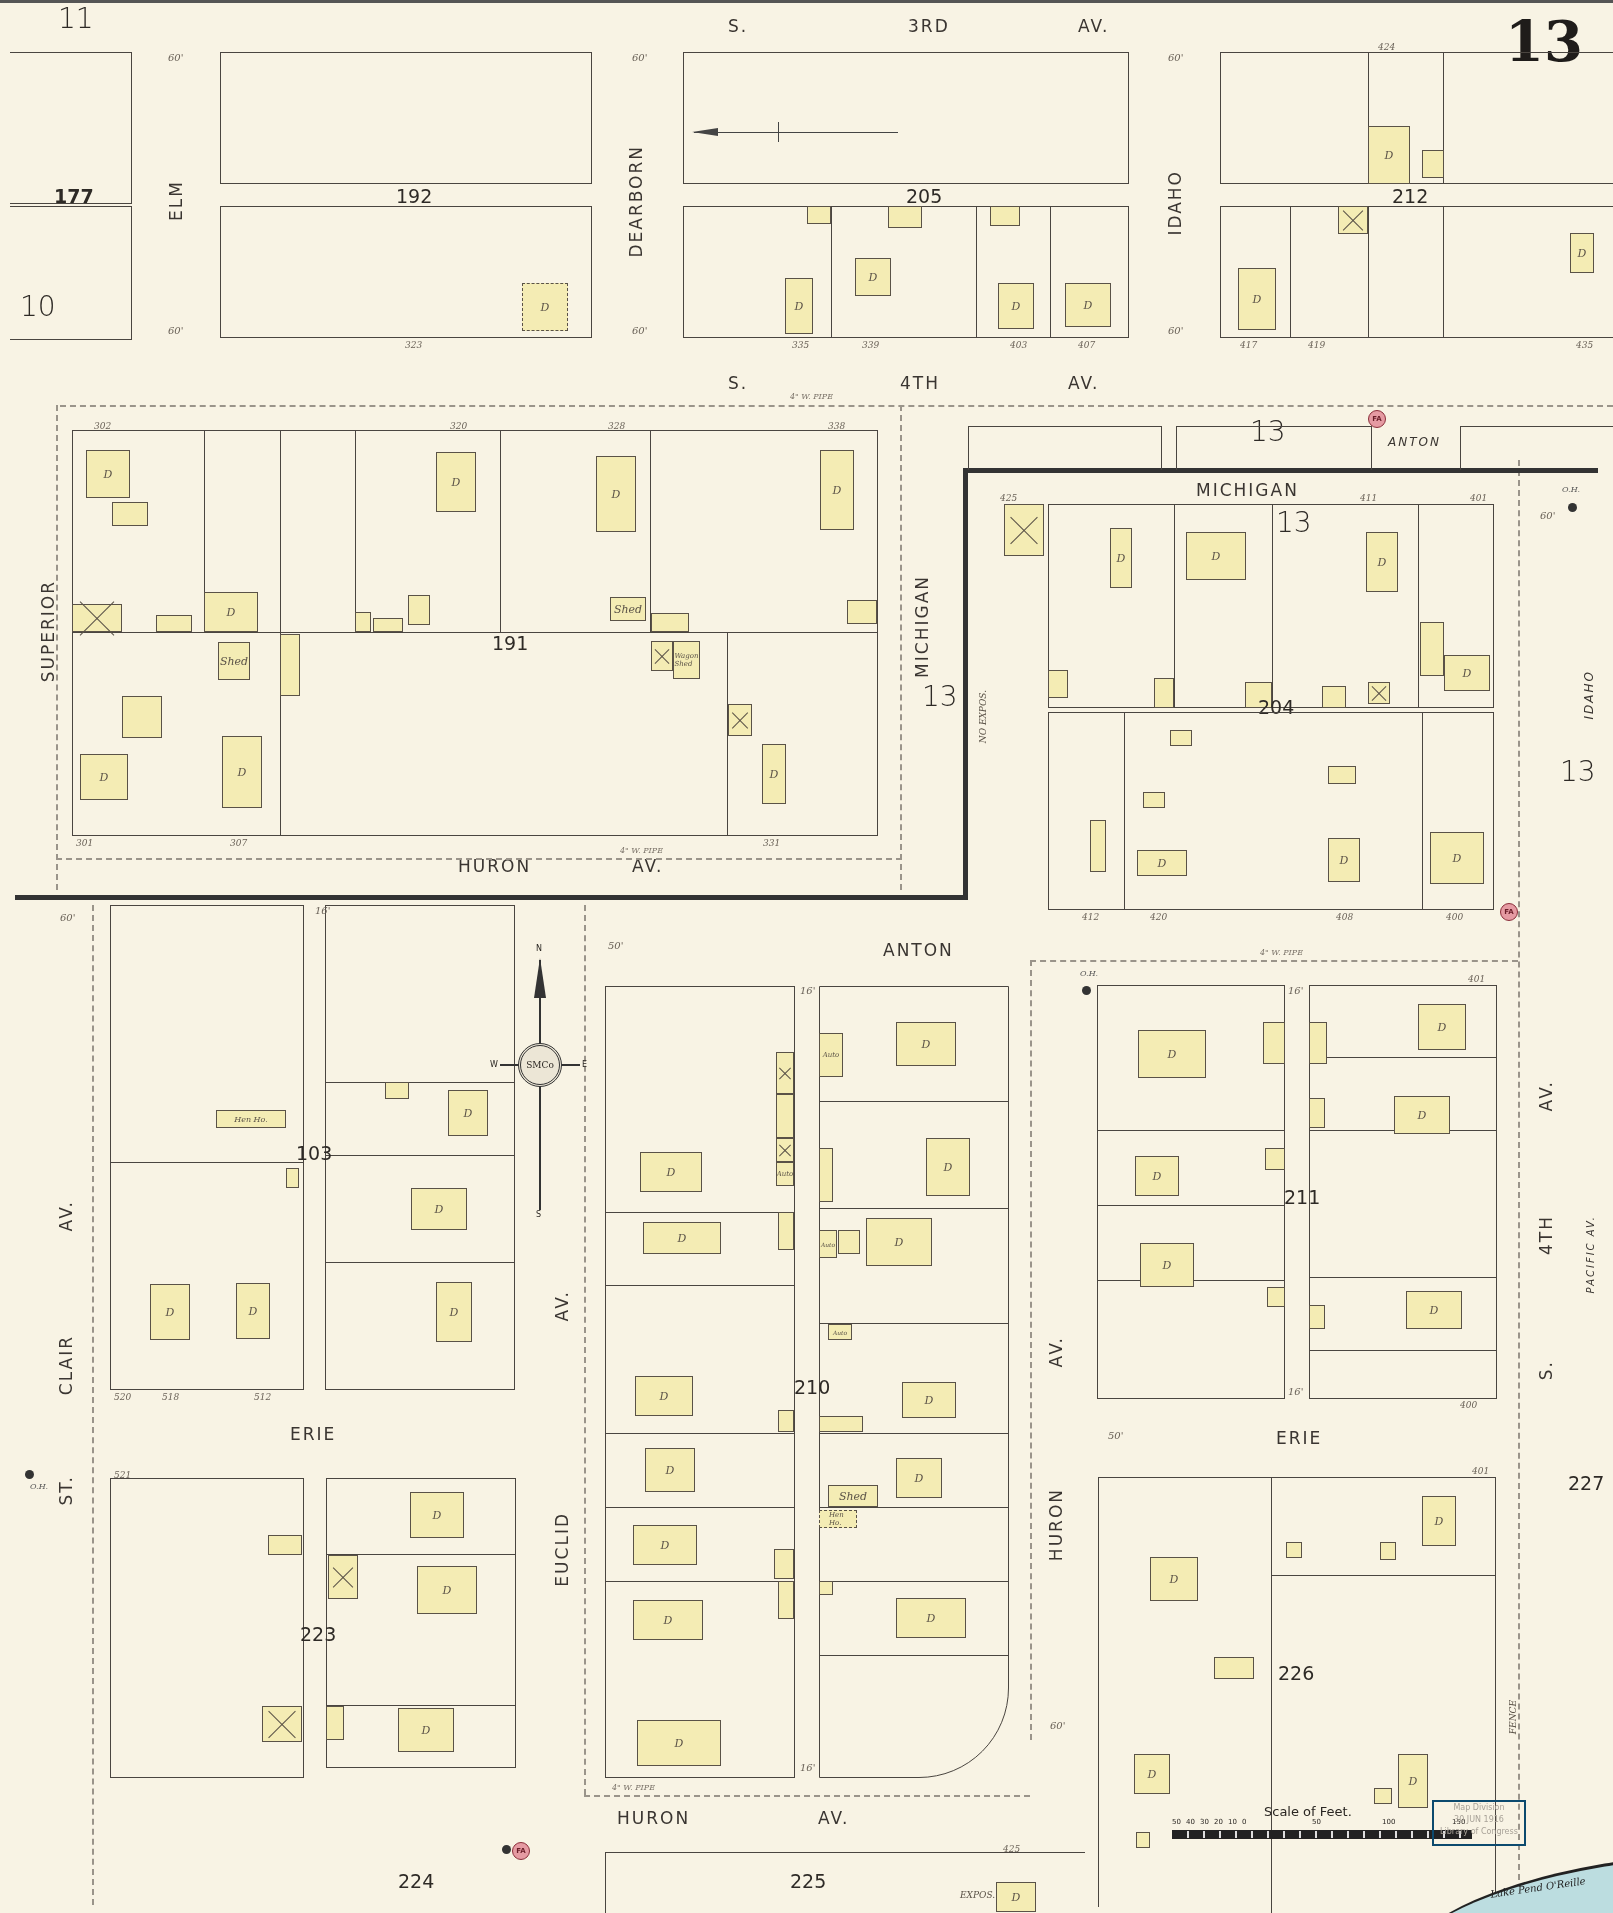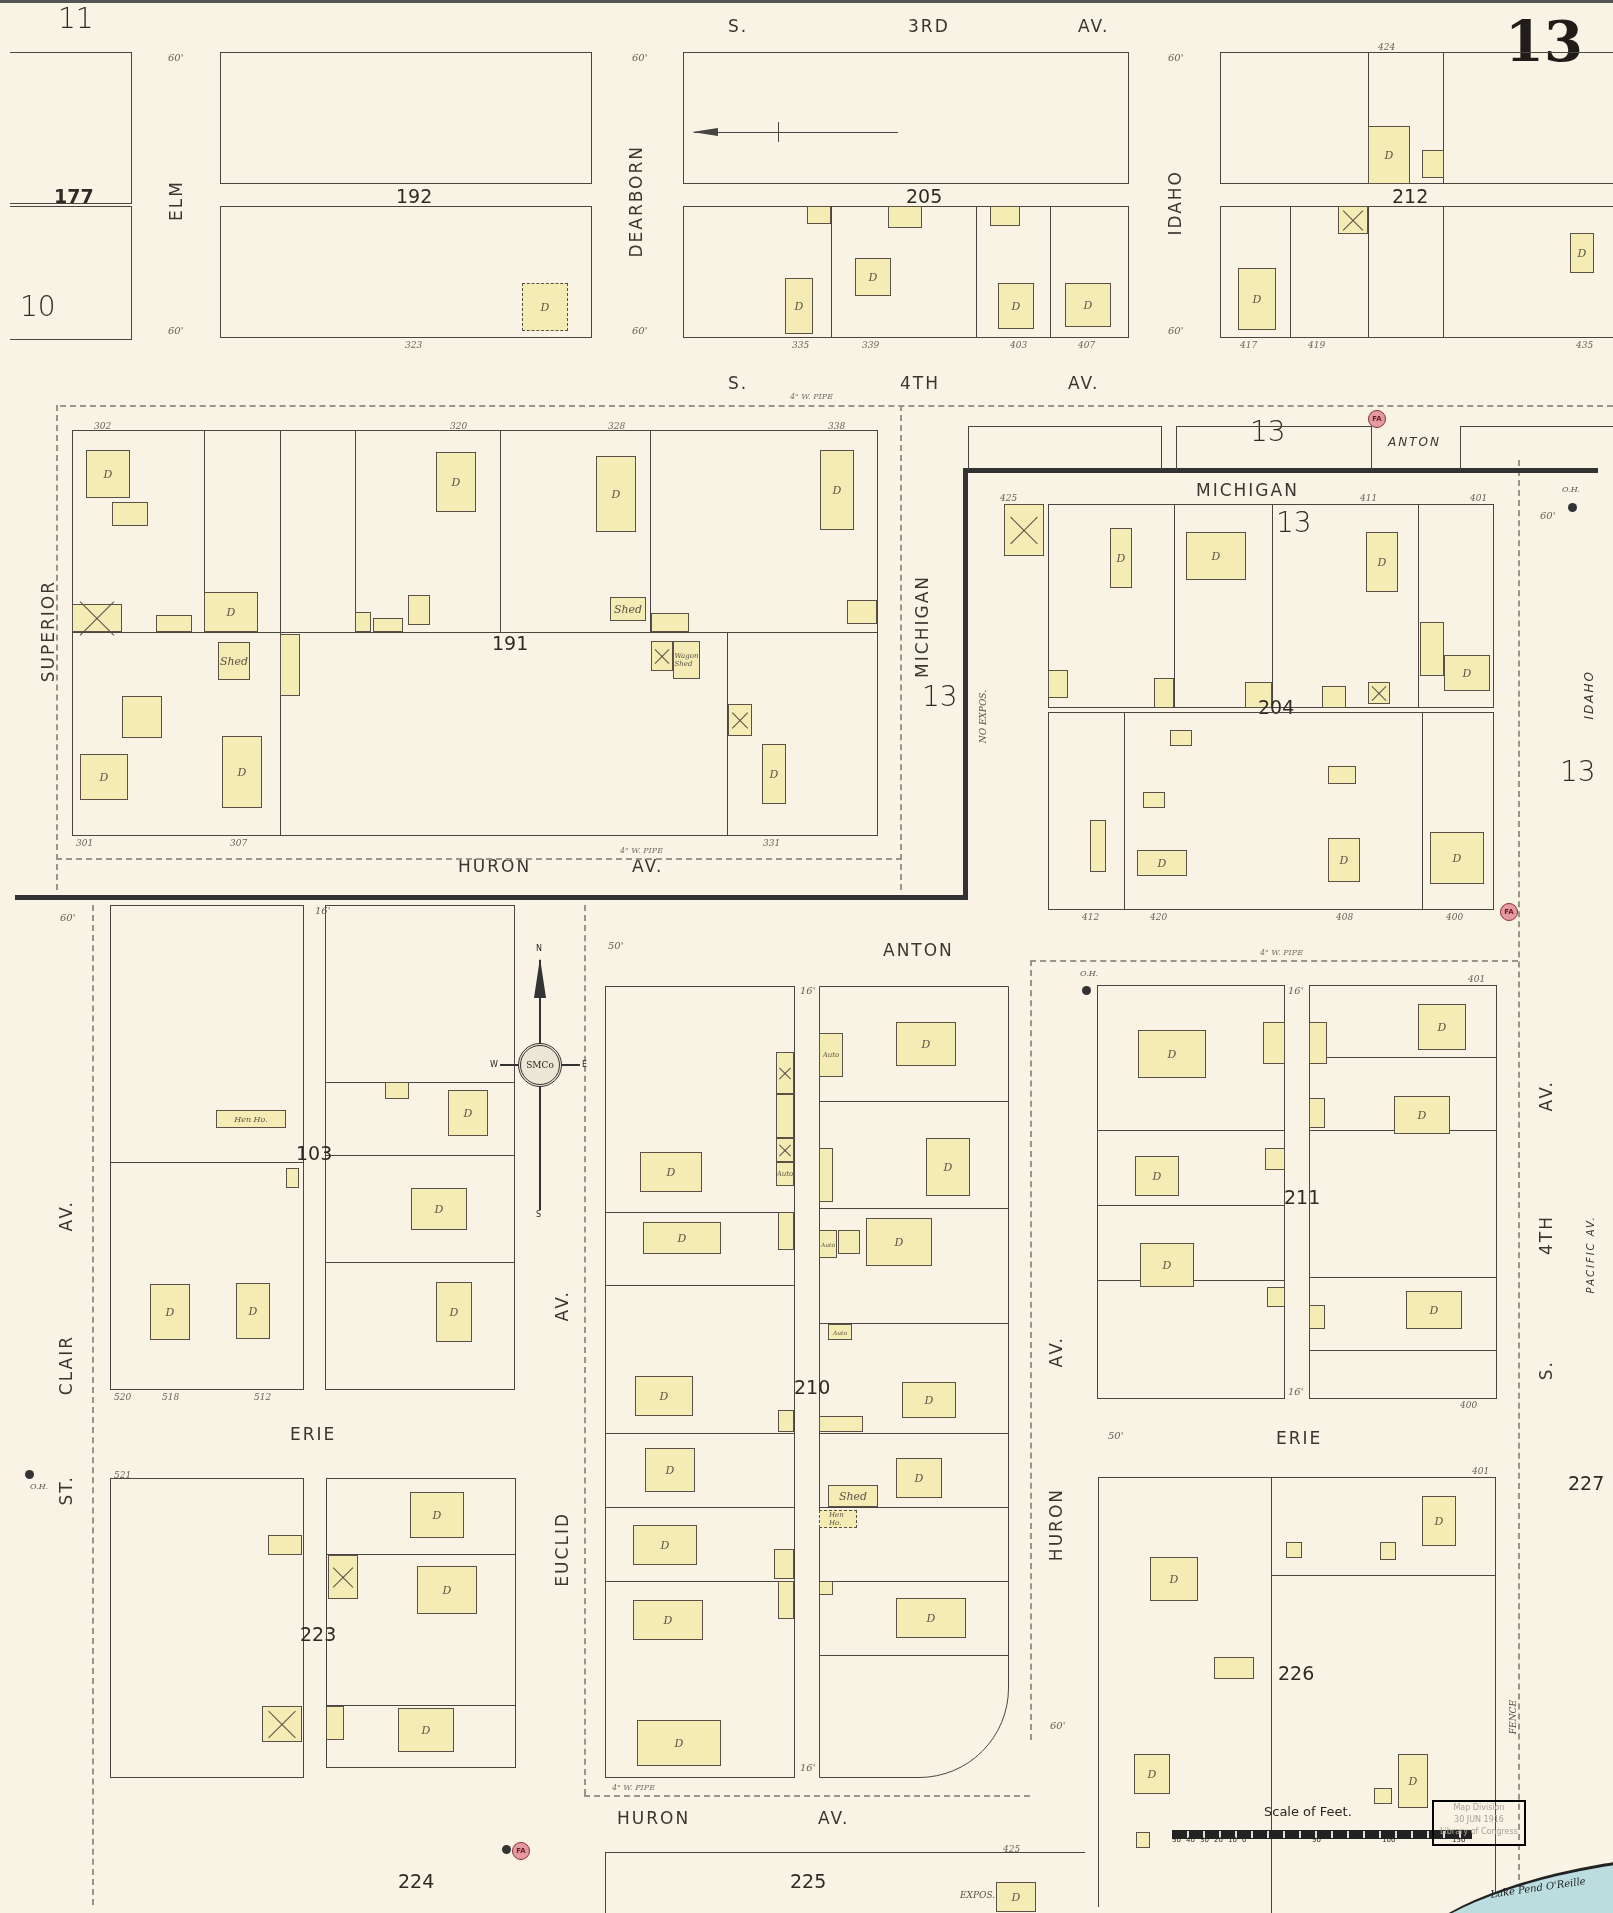--- a/index.html
+++ b/index.html
@@ -30,22 +30,22 @@
   .stamp-title .dt{font-size:12px;margin-top:9px;}
   .stamp-title .city{font-size:22px;letter-spacing:.5px;line-height:24px;}
   .stamp-title .state{font-size:11px;}
   .pagenum{position:absolute;left:1505px;top:8px;font-family:"DejaVu Serif",serif;font-weight:bold;font-size:56px;color:#1f1c1a;}
   .lake{position:absolute;left:1400px;top:1870px;width:260px;height:80px;background:#bcdde0;border-top:3px solid #222;border-radius:100% 0 0 0;transform:rotate(-6deg);}
   .lakelabel{position:absolute;left:1490px;top:1882px;font-family:"DejaVu Serif",serif;font-style:italic;font-size:10px;color:#222;transform:rotate(-8deg);}
   .scale{position:absolute;left:1172px;top:1830px;width:300px;}
   .scale .bar{height:7px;background:repeating-linear-gradient(90deg,#222 0 14px,#ddd 14px 16px);border:1px solid #222;}
   .scale .ttl{position:absolute;left:92px;top:-26px;font-size:13px;}
   .scale .ticks{position:absolute;top:-12px;left:0;width:300px;font-size:7px;}
-  .scale .ticks span{position:absolute;margin-top:18px;}
-  .lcstamp{position:absolute;left:1432px;top:1800px;width:90px;height:42px;border:2px solid #000000;color:#a8a298;font-size:8px;text-align:center;line-height:12px;}
+  .scale .ticks span{position:absolute;}
+  .lcstamp{position:absolute;left:1432px;top:1800px;width:90px;height:42px;border:2px solid #0c4a6e;color:#a8a298;font-size:8px;text-align:center;line-height:12px;}
   .compass{position:absolute;left:510px;top:960px;width:60px;height:260px;}
   .compass .shaft{position:absolute;left:29px;top:0;width:2px;height:250px;background:#333;}
   .compass .rose{position:absolute;left:8px;top:83px;width:44px;height:44px;border-radius:50%;border:3px double #333;background:#ece6d6;box-sizing:border-box;font-size:14px;text-align:center;line-height:38px;font-family:"DejaVu Serif",serif;}
   .compass .tip{position:absolute;left:24px;top:-2px;width:0;height:0;border-left:6px solid transparent;border-right:6px solid transparent;border-bottom:40px solid #333;}
   .compass .ew{position:absolute;left:-10px;top:104px;width:80px;height:2px;background:#333;}
   .compass .lbl{position:absolute;font-size:8px;}
   .arrow{position:absolute;left:694px;top:132px;width:204px;height:1px;background:#444;}
   .arrow::before{content:"";position:absolute;left:-2px;top:-4px;border-top:4px solid transparent;border-bottom:4px solid transparent;border-right:26px solid #444;}
   .arrow::after{content:"";position:absolute;left:84px;top:-10px;width:1px;height:20px;background:#444;}
   .note{position:absolute;font-family:"DejaVu Serif",serif;font-style:italic;font-size:9px;color:#5a5247;}

